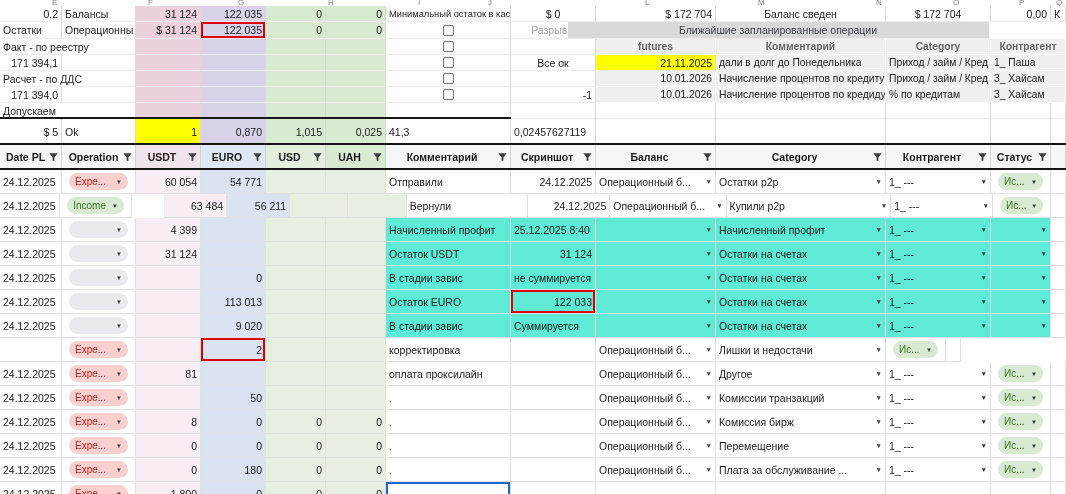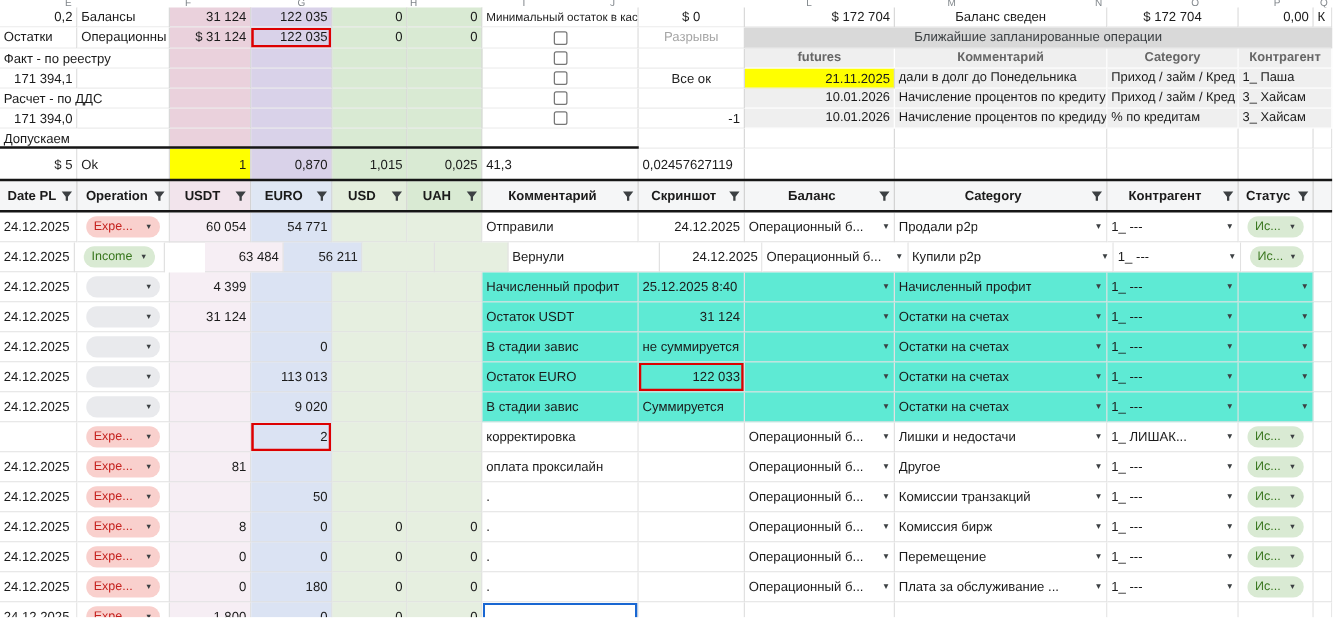--- a/index.html
+++ b/index.html
@@ -86,21 +86,21 @@
       <div class="tcell" style="left: 0px; top: 22px; width: 62px; height: 17px;">Остатки</div>
       <div class="tcell" style="left: 62px; top: 22px; width: 74px; height: 17px;">Операционны</div>
       <div class="tcell ar bg-pk" style="left: 136px; top: 22px; width: 65px; height: 17px;">$ 31 124</div>
       <div class="tcell ar bg-pu redbox" style="left: 201px; top: 22px; width: 65px; height: 17px;">122 035</div>
       <div class="tcell ar bg-gn" style="left: 266px; top: 22px; width: 60px; height: 17px;">0</div>
       <div class="tcell ar bg-gn" style="left: 326px; top: 22px; width: 60px; height: 17px;">0</div>
       <div class="tcell" style="left: 386px; top: 22px; width: 125px; height: 17px;">
         <div class="cbx"></div>
       </div>
       <div class="tcell ac muted" style="left: 511px; top: 22px; width: 85px; height: 17px;">Разрывы</div>
-      <div class="tcell ac bg-gd" style="left: 596px; top: 22px; width: 470px; height: 17px;">Ближайшие запланированные операции</div>
+      <div class="tcell ac bg-gd" style="left: 568px; top: 22px; width: 421px; height: 17px;">Ближайшие запланированные операции</div>
       <div class="tcell" style="left: 0px; top: 39px; width: 136px; height: 16px;">Факт - по реестру</div>
       <div class="tcell" style="left: 386px; top: 39px; width: 125px; height: 16px;">
         <div class="cbx"></div>
       </div>
       <div class="tcell ac bg-gy bgray" style="left: 596px; top: 39px; width: 120px; height: 16px;">futures</div>
       <div class="tcell ac bg-gy bgray" style="left: 716px; top: 39px; width: 170px; height: 16px;">Комментарий</div>
       <div class="tcell ac bg-gy bgray" style="left: 886px; top: 39px; width: 105px; height: 16px;">Category</div>
       <div class="tcell ac bg-gy bgray" style="left: 991px; top: 39px; width: 75px; height: 16px;">Контрагент</div>
       <div class="tcell ar" style="left: 0px; top: 55px; width: 62px; height: 16px;">171 394,1</div>
       <div class="tcell" style="left: 386px; top: 55px; width: 125px; height: 16px;">
@@ -288,21 +288,21 @@
         <div class="dcell num cb-euro" style="width: 65px;">54 771</div>
         <div class="dcell num cb-usd" style="width: 60px;"></div>
         <div class="dcell num cb-uah" style="width: 60px;"></div>
         <div class="dcell" style="width: 125px;">Отправили</div>
         <div class="dcell num" style="width: 85px;">24.12.2025</div>
         <div class="dcell" style="width: 120px;">
           <span class="txt">Операционный б...</span>
           <span class="arr">▼</span>
         </div>
         <div class="dcell" style="width: 170px;">
-          <span class="txt">Продали p2p</span>
+          <span class="txt">Остатки p2p</span>
           <span class="arr">▼</span>
         </div>
         <div class="dcell" style="width: 105px;">
           <span class="txt">1_ ---</span>
           <span class="arr">▼</span>
         </div>
         <div class="dcell" style="width: 60px;">
           <div class="pill st">
             <span class="ptxt">Ис...</span>
             <span class="pa">▼</span>
@@ -502,24 +502,20 @@
         <div class="dcell num cb-usd" style="width: 60px;"></div>
         <div class="dcell num cb-uah" style="width: 60px;"></div>
         <div class="dcell" style="width: 125px;">корректировка</div>
         <div class="dcell" style="width: 85px;"></div>
         <div class="dcell" style="width: 120px;">
           <span class="txt">Операционный б...</span>
           <span class="arr">▼</span>
         </div>
         <div class="dcell" style="width: 170px;">
           <span class="txt">Лишки и недостачи</span>
-          <span class="arr">▼</span>
-        </div>
-        <div class="dcell" style="width: 105px;">
-          <span class="txt">1_ ЛИШАК...</span>
           <span class="arr">▼</span>
         </div>
         <div class="dcell" style="width: 60px;">
           <div class="pill st">
             <span class="ptxt">Ис...</span>
             <span class="pa">▼</span>
           </div>
         </div>
         <div class="dcell" style="width: 15px;"></div>
       </div>

